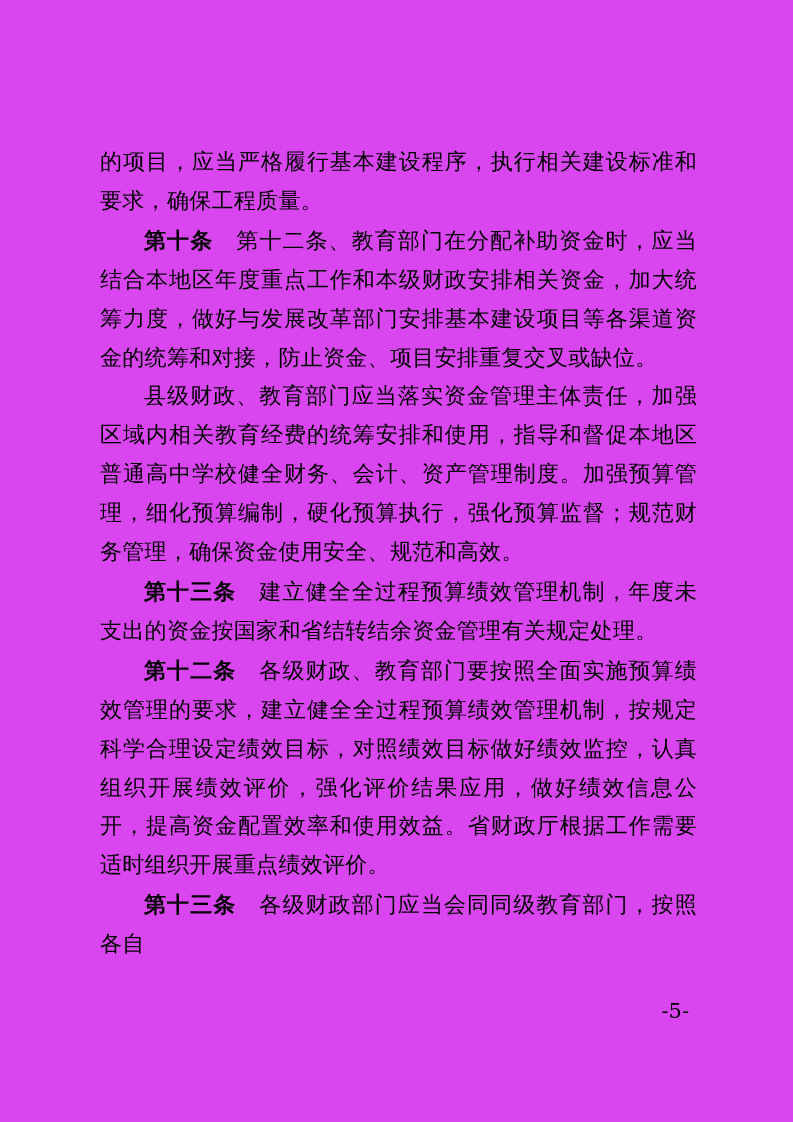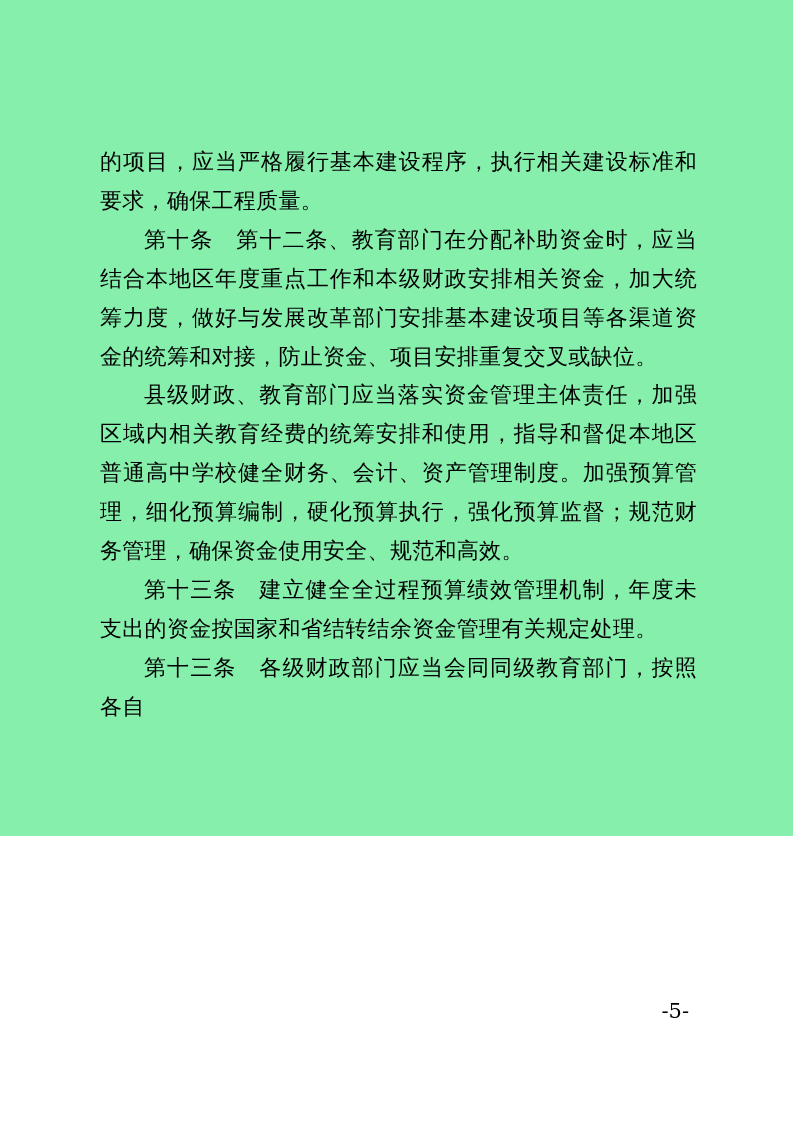--- a/index.html
+++ b/index.html
@@ -13,59 +13,60 @@
     position: relative;
     font-family: "DejaVu Serif", "Liberation Serif", serif;
     color: #000000;
     overflow: hidden;
   }
   .page {
     position: absolute;
     top: 0;
     left: 0;
     width: 793px;
-    height: 836px;
-    background: #86efac;
+    height: 1122px;
+    background: #d946ef;
     box-sizing: border-box;
   }
   .doc-body {
     position: absolute;
     top: 143px;
     left: 100px;
     width: 597px;
   }
   .para {
     margin: 0;
     font-size: 22px;
     line-height: 38.9px;
     text-align: justify;
     letter-spacing: 0.3px;
     word-break: break-all;
   }
   .para.indent {
     text-indent: 2em;
   }
   .para .bold {
-    font-weight: 400;
+    font-weight: 700;
   }
   .footer-pagenum {
     position: absolute;
     top: 998px;
     right: 104px;
     font-size: 21px;
     line-height: 26px;
     color: #000000;
   }
 </style>
 </head>
 <body>
 
 <div class="page">
   <div class="doc-body">
 
   <p class="para"><span>的项目，应当严格履行基本建设程序，执行相关建设标准和要求，确保工程质量。</span></p>
       <p class="para indent"><span class="bold">第十条</span><span>　第十二条、教育部门在分配补助资金时，应当结合本地区年度重点工作和本级财政安排相关资金，加大统筹力度，做好与发展改革部门安排基本建设项目等各渠道资金的统筹和对接，防止资金、项目安排重复交叉或缺位。</span></p>
       <p class="para indent"><span>县级财政、教育部门应当落实资金管理主体责任，加强区域内相关教育经费的统筹安排和使用，指导和督促本地区普通高中学校健全财务、会计、资产管理制度。加强预算管理，细化预算编制，硬化预算执行，强化预算监督；规范财务管理，确保资金使用安全、规范和高效。</span></p>
       <p class="para indent"><span class="bold">第十三条</span><span>　建立健全全过程预算绩效管理机制，年度未支出的资金按国家和省结转结余资金管理有关规定处理。</span></p>
+      <p class="para indent"><span class="bold">第十二条</span><span>　各级财政、教育部门要按照全面实施预算绩效管理的要求，建立健全全过程预算绩效管理机制，按规定科学合理设定绩效目标，对照绩效目标做好绩效监控，认真组织开展绩效评价，强化评价结果应用，做好绩效信息公开，提高资金配置效率和使用效益。省财政厅根据工作需要适时组织开展重点绩效评价。</span></p>
       <p class="para indent"><span class="bold">第十三条</span><span>　各级财政部门应当会同同级教育部门，按照各自</span></p>
     </div>
   <div class="footer-pagenum">-5-</div>
 </div>
 
 </body></html>

